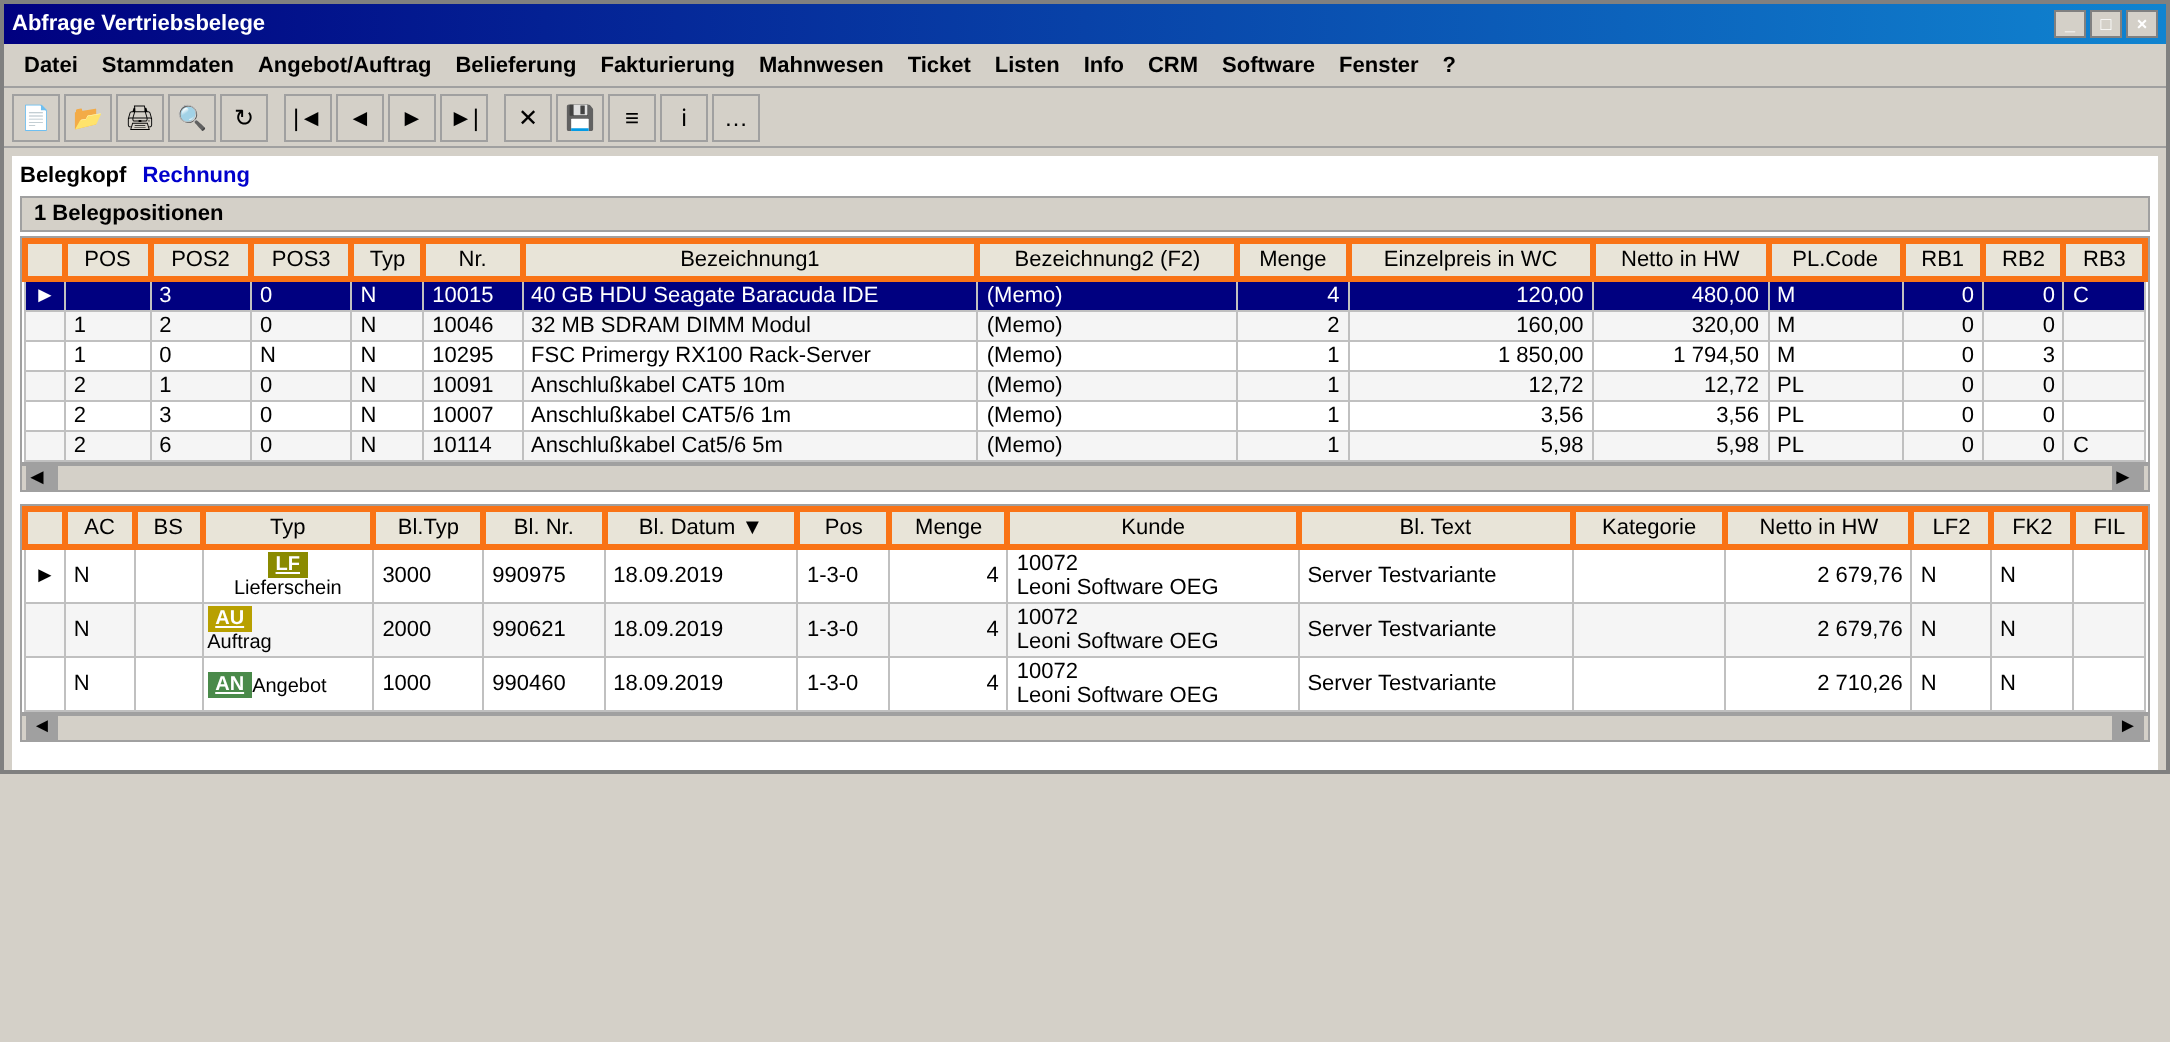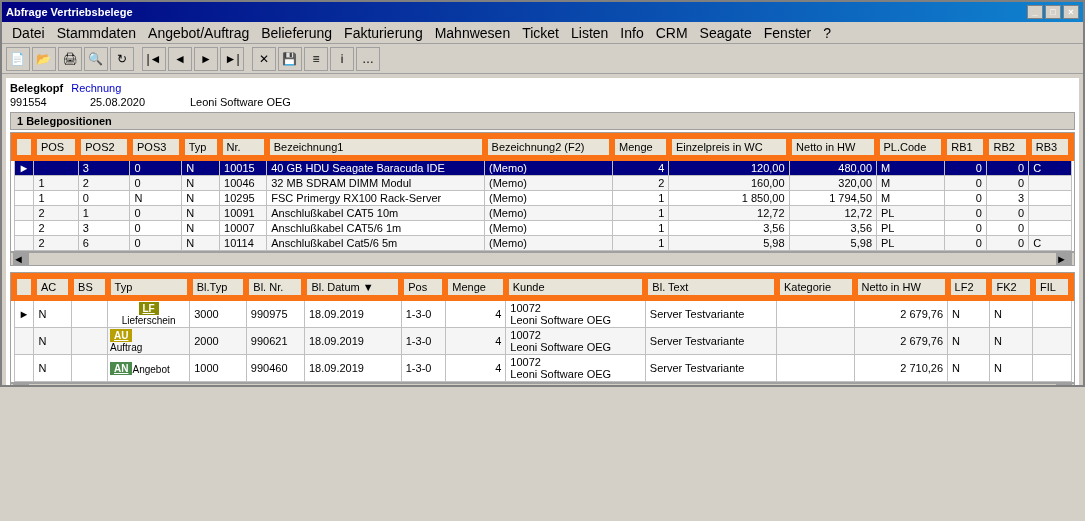--- a/index.html
+++ b/index.html
@@ -1,40 +1,40 @@
 <!DOCTYPE html>
 <html><head>
   <meta charset="utf-8">
   <style>
     * { box-sizing: border-box; margin: 0; padding: 0; }
     body { font-family: Arial, sans-serif; font-size: 11px; background: #d4d0c8; color: #000; width: 1085px; height: 521px; overflow: hidden; }
     
     
     .menubar { background: #d4d0c8; height: 22px; display: flex; align-items: center; padding: 0 4px; border-bottom: 1px solid #a0a0a0; }
-    .menubar-item { padding: 2px 6px; cursor: pointer; font-size: 14px; }
+    .menubar-item { padding: 2px 6px; cursor: pointer; font-size: 11px; font-weight: bold; }
     
     
     .toolbar { background: #d4d0c8; height: 30px; display: flex; align-items: center; padding: 2px 4px; border-bottom: 1px solid #a0a0a0; gap: 2px; }
     .toolbar-btn { width: 24px; height: 24px; background: #d4d0c8; border: 1px solid #a0a0a0; display: flex; align-items: center; justify-content: center; cursor: pointer; font-size: 12px; }
     .toolbar-separator { width: 4px; height: 24px; }
     
     
     .tab-row { display: flex; margin-bottom: 4px; }
     .tab { padding: 3px 12px; background: #d4d0c8; border: 1px solid #a0a0a0; cursor: pointer; font-size: 11px; margin-right: 2px; }
     .tab.active { background: #ffffff; border-bottom: 1px solid #ffffff; font-weight: normal; }
     
     
     .belegkopf-section { margin-bottom: 4px; }
     
     
     .section-header { background: #d4d0c8; padding: 2px 6px; font-weight: bold; font-size: 11px; margin: 4px 0 2px 0; border: 1px solid #a0a0a0; }
     
     
     .data-table { width: 100%; border-collapse: collapse; font-size: 11px; }
-    .data-table th { background: #e8e4d8; border: 6px solid #f97316; padding: 2px 4px; text-align: left; font-weight: normal; white-space: nowrap; }
+    .data-table th { background: #e8e4d8; border: 3px solid #f97316; padding: 2px 4px; text-align: center; font-weight: normal; white-space: nowrap; }
     .data-table td { border: 1px solid #c0c0c0; padding: 1px 4px; white-space: nowrap; }
     .data-table tr:nth-child(even) { background: #f5f5f5; }
     .data-table tr.selected { background: #000080; color: #ffffff; }
     .data-table tr.selected td { color: #ffffff; }
     
     
     .badge { display: inline-block; padding: 1px 4px; font-size: 10px; font-weight: bold; color: white; text-decoration: underline; }
     .badge-lf { background: #8a8a00; }
     .badge-au { background: #b8a000; }
     .badge-an { background: #4a8a4a; }
@@ -66,21 +66,21 @@
     <span class="menubar-item">Datei</span>
     <span class="menubar-item">Stammdaten</span>
     <span class="menubar-item">Angebot/Auftrag</span>
     <span class="menubar-item">Belieferung</span>
     <span class="menubar-item">Fakturierung</span>
     <span class="menubar-item">Mahnwesen</span>
     <span class="menubar-item">Ticket</span>
     <span class="menubar-item">Listen</span>
     <span class="menubar-item">Info</span>
     <span class="menubar-item">CRM</span>
-    <span class="menubar-item">Seagate</span>
+    <span class="menubar-item">Software</span>
     <span class="menubar-item">Fenster</span>
     <span class="menubar-item">?</span>
   </div>
 
   <div class="toolbar">
     <div class="toolbar-btn">📄</div>
     <div class="toolbar-btn">📂</div>
     <div class="toolbar-btn">🖨</div>
     <div class="toolbar-btn">🔍</div>
     <div class="toolbar-btn">↻</div>
@@ -96,29 +96,21 @@
     <div class="toolbar-btn">ℹ</div>
     <div class="toolbar-btn">…</div>
   </div>
 
   <div style="background:#ffffff; margin:4px; padding:4px; height:calc(521px - 82px); overflow:hidden;">
 
 
     <div class="belegkopf-section">
       <div style="display:flex; align-items:center; gap:8px; margin-bottom:2px;">
         <span style="font-weight:bold; font-size:11px;">Belegkopf</span>
-        <span style="color:#0000cc; font-weight:normal; font-size:11px;">Rechnung</span>
-      </div>
-      <div style="display:grid; grid-template-columns: 80px 100px 200px 1fr 1fr 100px; font-size:11px;">
-        <span>991554</span>
-        <span>25.08.2020</span>
-        <span>Leoni Software OEG</span>
-        <span></span>
-        <span></span>
-        <span></span>
+        <span style="color:#0000cc; font-weight:bold; font-size:11px;">Rechnung</span>
       </div>
     </div>
 
     <div style="margin-bottom:6px;">
       <div class="section-header">1 Belegpositionen</div>
       <div style="overflow-x:auto; overflow-y:auto; max-height:120px; border:1px solid #a0a0a0;">
         <table class="data-table">
           <thead>
             <tr>
               <th style="width:14px;"></th>

